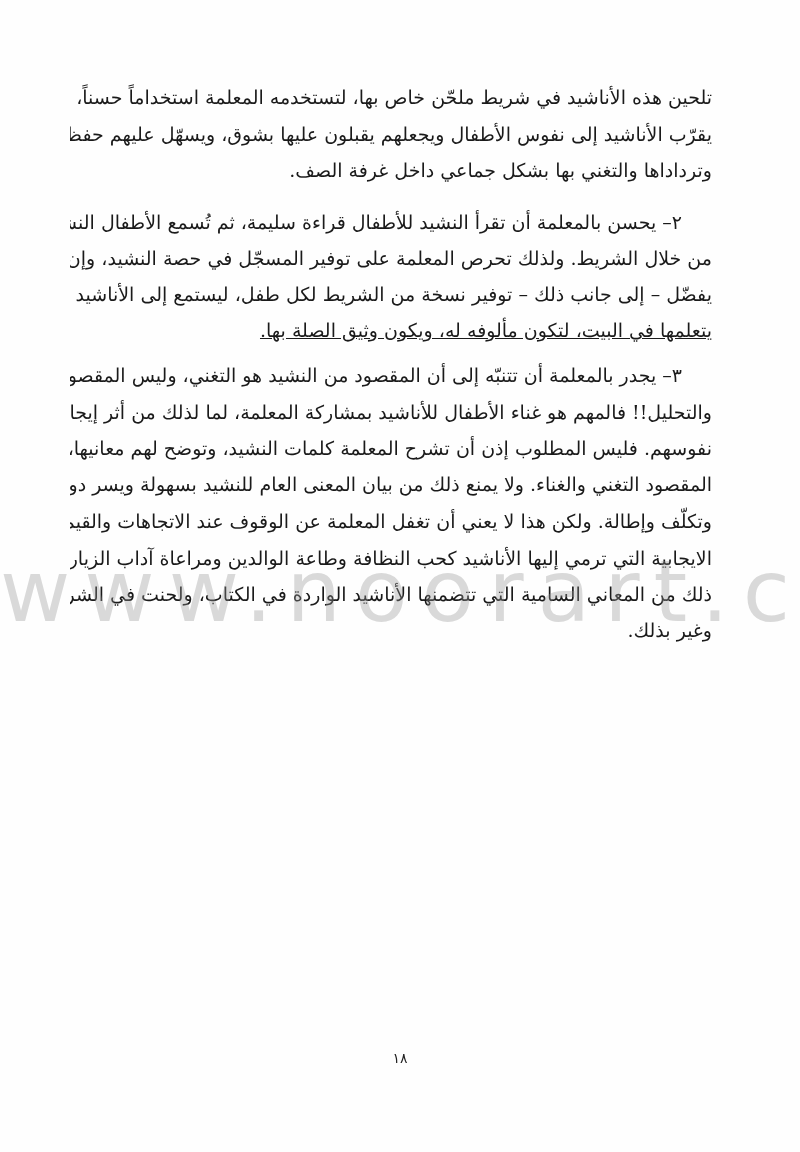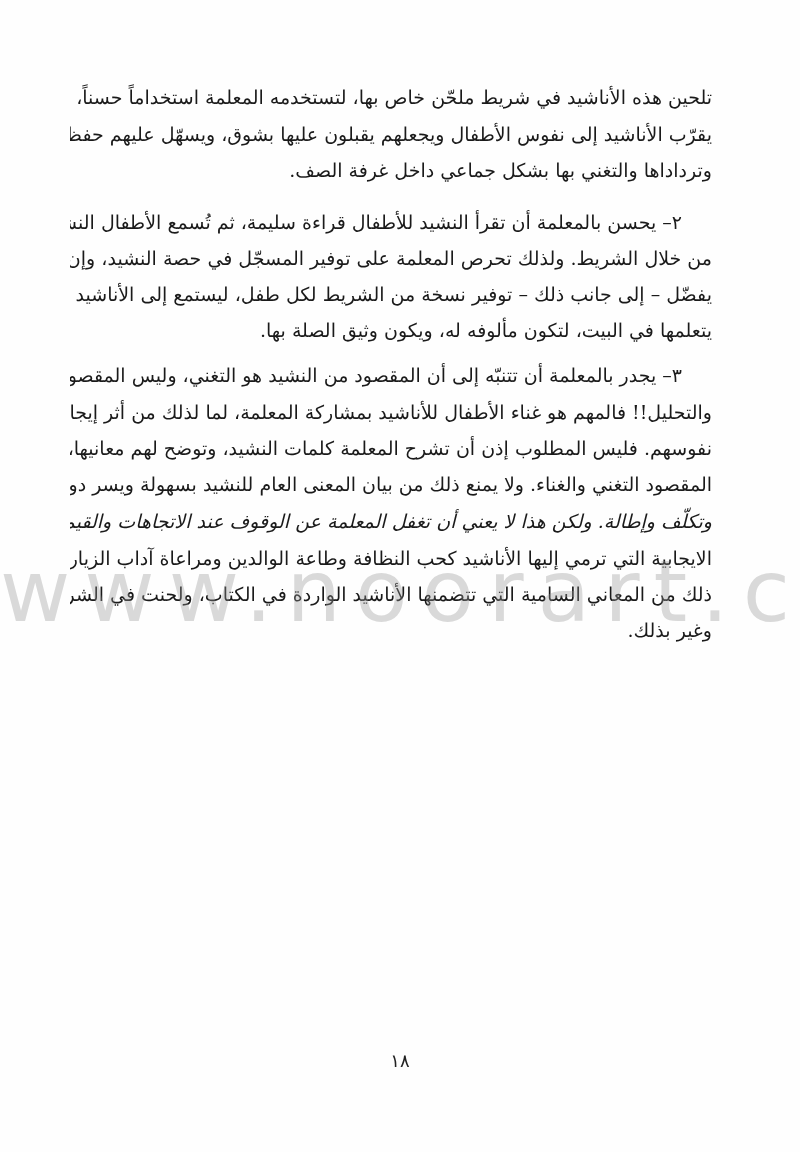--- a/index.html
+++ b/index.html
@@ -61,49 +61,49 @@
       white-space: nowrap;
       overflow: hidden;
       pointer-events: none;
     }
     .page-number {
       position: absolute;
       left: 370px;
       width: 60px;
       top: 1050px;
       text-align: center;
-      font-size: 18px;
+      font-size: 14px;
       direction: rtl;
       color: #222;
     }
   </style>
 </head>
 <body>
 
 <div class="page">
 
   <div class="text-block" style="top:0;">
     <div class="line" style="top:79px;">تلحين هذه الأناشيد في شريط ملحّن خاص بها، لتستخدمه المعلمة استخداماً حسناً، مما</div>
     <div class="line" style="top:116px;">يقرّب الأناشيد إلى نفوس الأطفال ويجعلهم يقبلون عليها بشوق، ويسهّل عليهم حفظها</div>
     <div class="line last" style="top:152px;text-align:center;">وترداداها والتغني بها بشكل جماعي داخل غرفة الصف.</div>
   </div>
 
   <div class="text-block" style="top:0;">
     <div class="line indent" style="top:204px; right:30px;">٢– يحسن بالمعلمة أن تقرأ النشيد للأطفال قراءة سليمة، ثم تُسمع الأطفال النشيد المغني</div>
     <div class="line" style="top:240px;">من خلال الشريط. ولذلك تحرص المعلمة على توفير المسجّل في حصة النشيد، وإن كان</div>
     <div class="line" style="top:276px;">يفضّل – إلى جانب ذلك – توفير نسخة من الشريط لكل طفل، ليستمع إلى الأناشيد التي</div>
-    <div class="line last" style="top:312px;">يتعلمها في البيت، لتكون مألوفه له، ويكون وثيق الصلة بها.</div>
+    <div class="line last" style="top:312px;text-decoration:underline;">يتعلمها في البيت، لتكون مألوفه له، ويكون وثيق الصلة بها.</div>
   </div>
 
   <div class="text-block" style="top:0;">
     <div class="line indent" style="top:357px; right:30px;">٣– يجدر بالمعلمة أن تتنبّه إلى أن المقصود من النشيد هو التغني، وليس المقصود الشرح</div>
     <div class="line" style="top:394px;">والتحليل!! فالمهم هو غناء الأطفال للأناشيد بمشاركة المعلمة، لما لذلك من أثر إيجابي في</div>
     <div class="line" style="top:430px;">نفوسهم. فليس المطلوب إذن أن تشرح المعلمة كلمات النشيد، وتوضح لهم معانيها، وإنما</div>
     <div class="line" style="top:466px;">المقصود التغني والغناء. ولا يمنع ذلك من بيان المعنى العام للنشيد بسهولة ويسر دون شرح</div>
-    <div class="line" style="top:503px;font-style:italic;">وتكلّف وإطالة. ولكن هذا لا يعني أن تغفل المعلمة عن الوقوف عند الاتجاهات والقيم</div>
+    <div class="line" style="top:503px;">وتكلّف وإطالة. ولكن هذا لا يعني أن تغفل المعلمة عن الوقوف عند الاتجاهات والقيم</div>
     <div class="line" style="top:540px;">الايجابية التي ترمي إليها الأناشيد كحب النظافة وطاعة الوالدين ومراعاة آداب الزيارة وغير</div>
     <div class="line" style="top:576px;">ذلك من المعاني السامية التي تتضمنها الأناشيد الواردة في الكتاب، ولحنت في الشريط</div>
     <div class="line last" style="top:612px;">وغير بذلك.</div>
   </div>
 
   <div class="watermark">www.noorart.com</div>
 
   <div class="page-number">١٨</div>
 
 </div>

